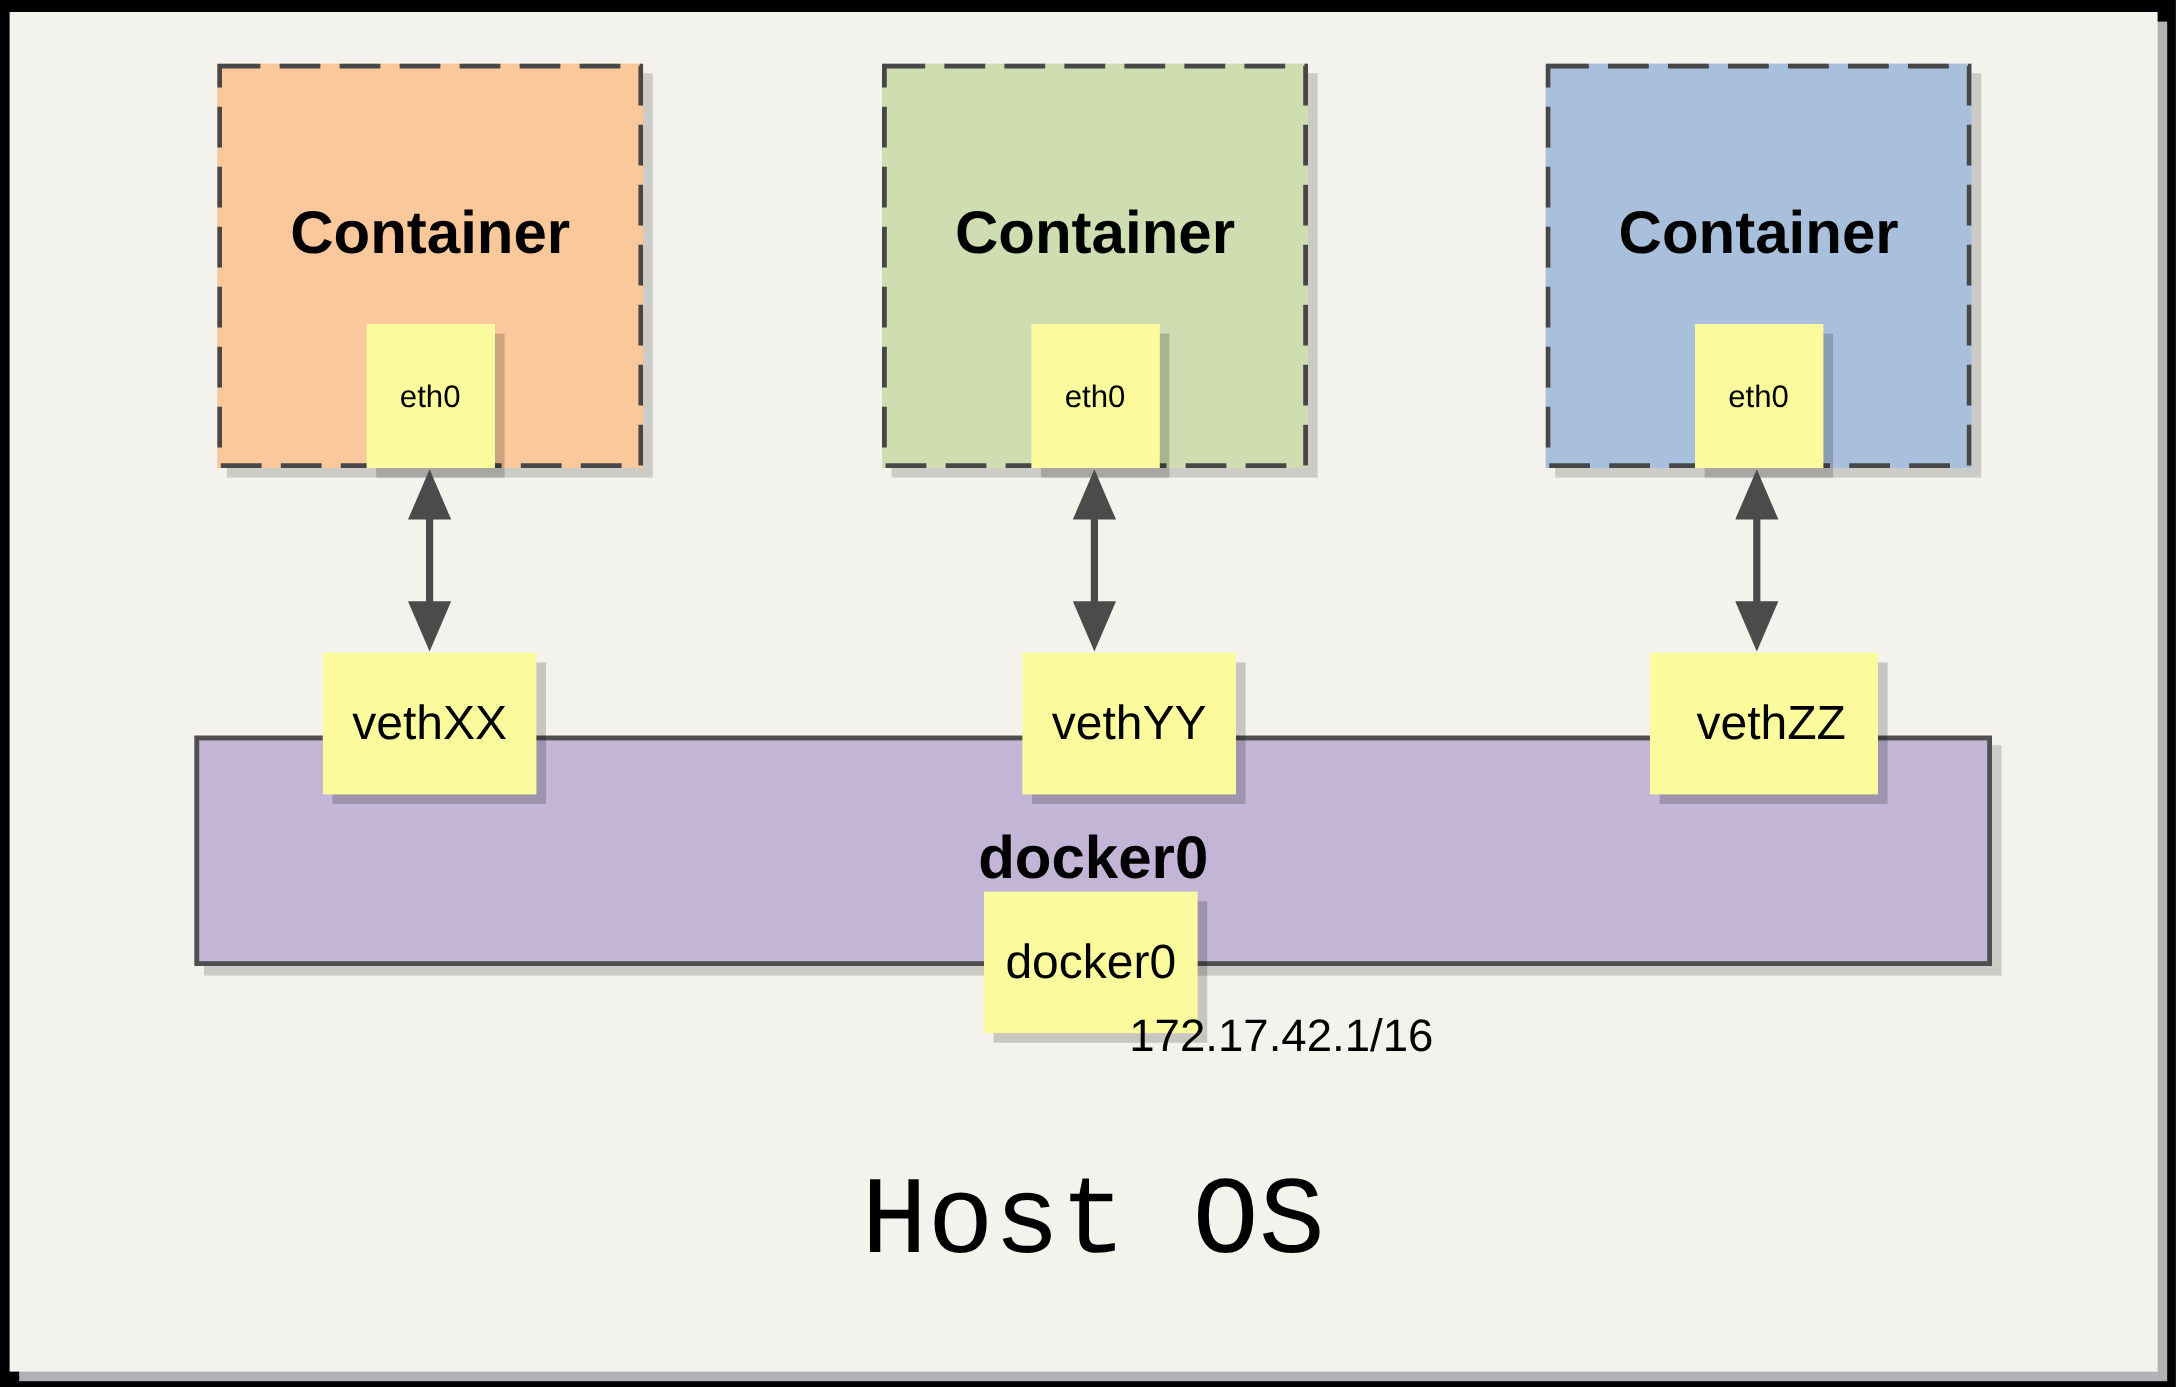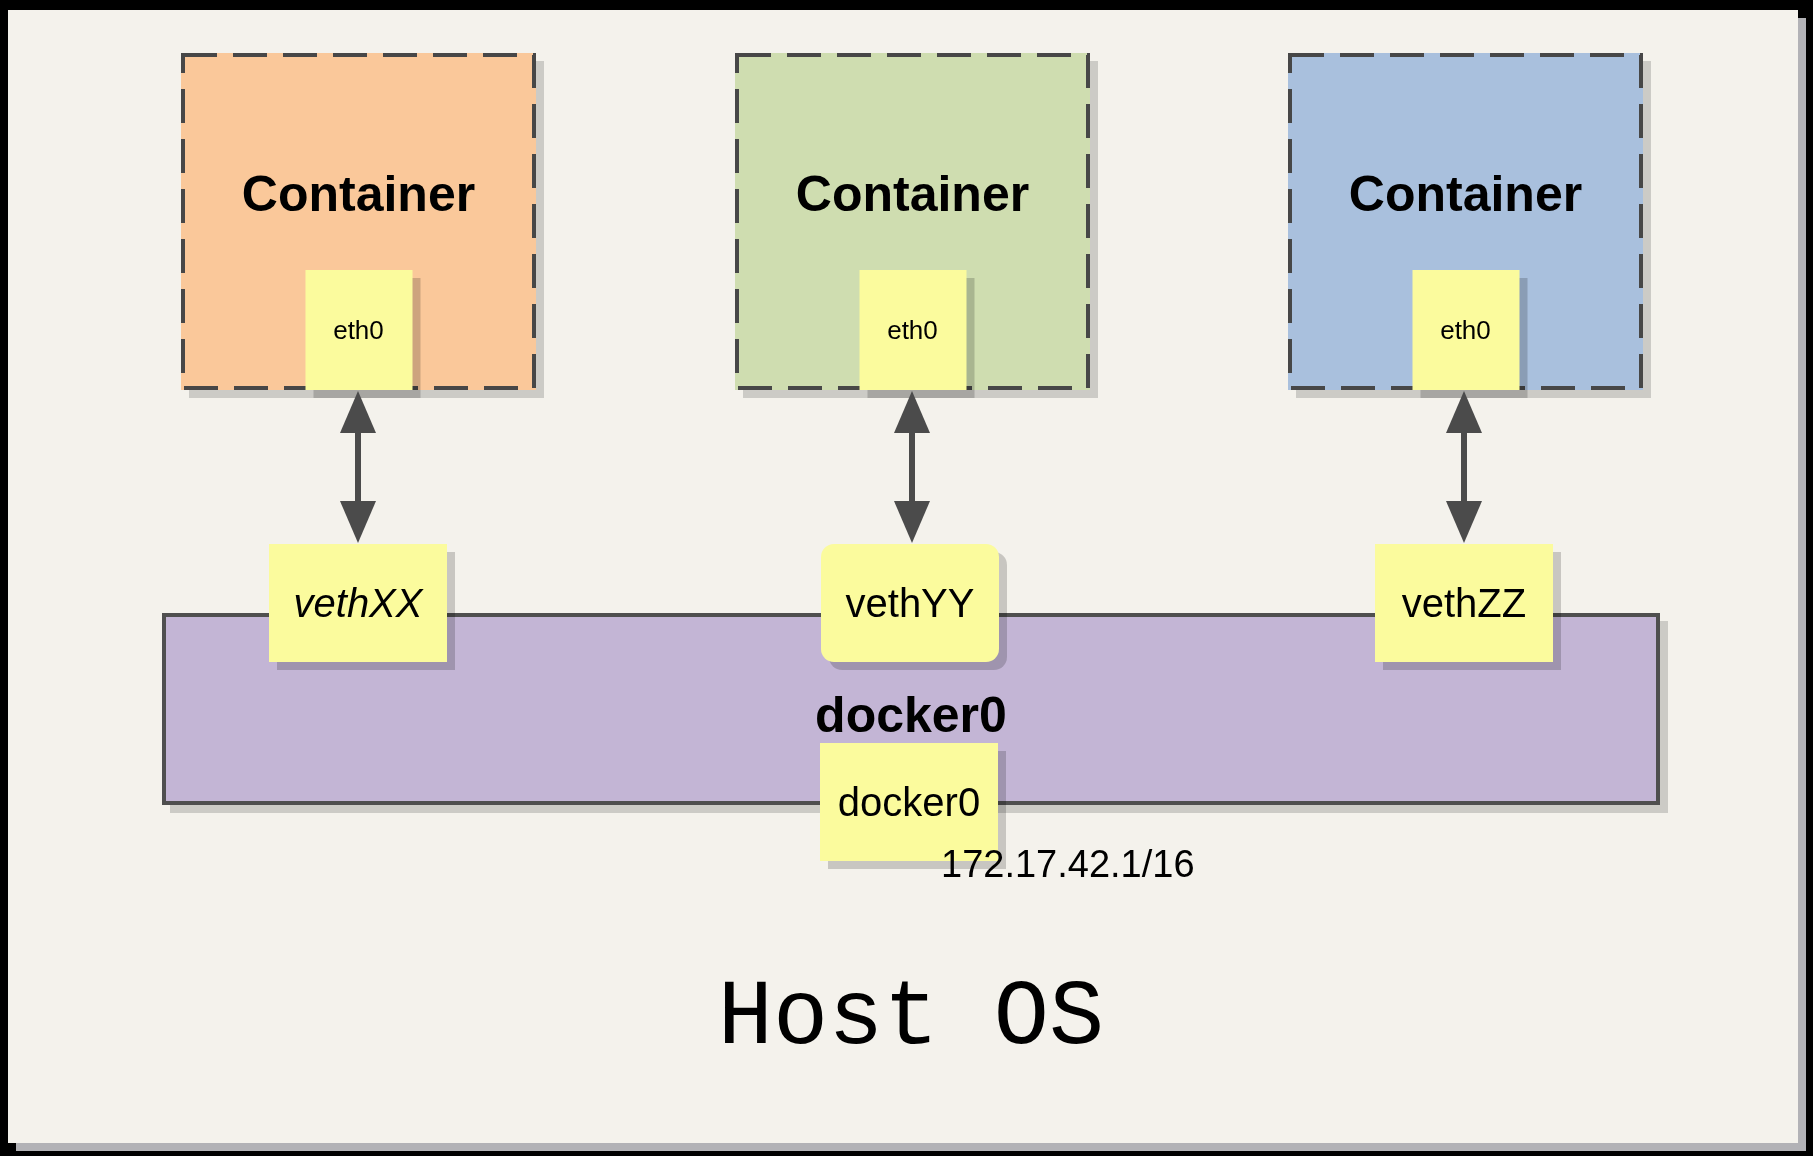--- a/index.html
+++ b/index.html
@@ -164,27 +164,27 @@
       <polygon points="18,0 36,42 0,42" fill="#4b4b4b"></polygon>
       <rect x="15" y="38" width="6" height="76" fill="#4b4b4b"></rect>
       <polygon points="18,152 0,110 36,110" fill="#4b4b4b"></polygon>
     </svg>
     <svg class="arrow-svg" style="left:1438px;" viewBox="0 0 36 152">
       <polygon points="18,0 36,42 0,42" fill="#4b4b4b"></polygon>
       <rect x="15" y="38" width="6" height="76" fill="#4b4b4b"></rect>
       <polygon points="18,152 0,110 36,110" fill="#4b4b4b"></polygon>
     </svg>
 
-    <div class="veth-box" style="left:261px;font-style:italic;">
+    <div class="veth-box" style="left:261px;">
       <span>vethXX</span>
     </div>
-    <div class="veth-box" style="left:813px;border-radius:13px;">
+    <div class="veth-box" style="left:844px;">
       <span>vethYY</span>
     </div>
-    <div class="veth-box" style="left:1367px;">
+    <div class="veth-box" style="left:1367px;padding-left:12px;">
       <span>vethZZ</span>
     </div>
 
     <div id="bridge-bar" style="background: rgb(195, 181, 213);">
       <div id="bridge-bar-label">docker0</div>
     </div>
 
     <div id="docker0-iface-box">
       <span>docker0</span>
     </div>

